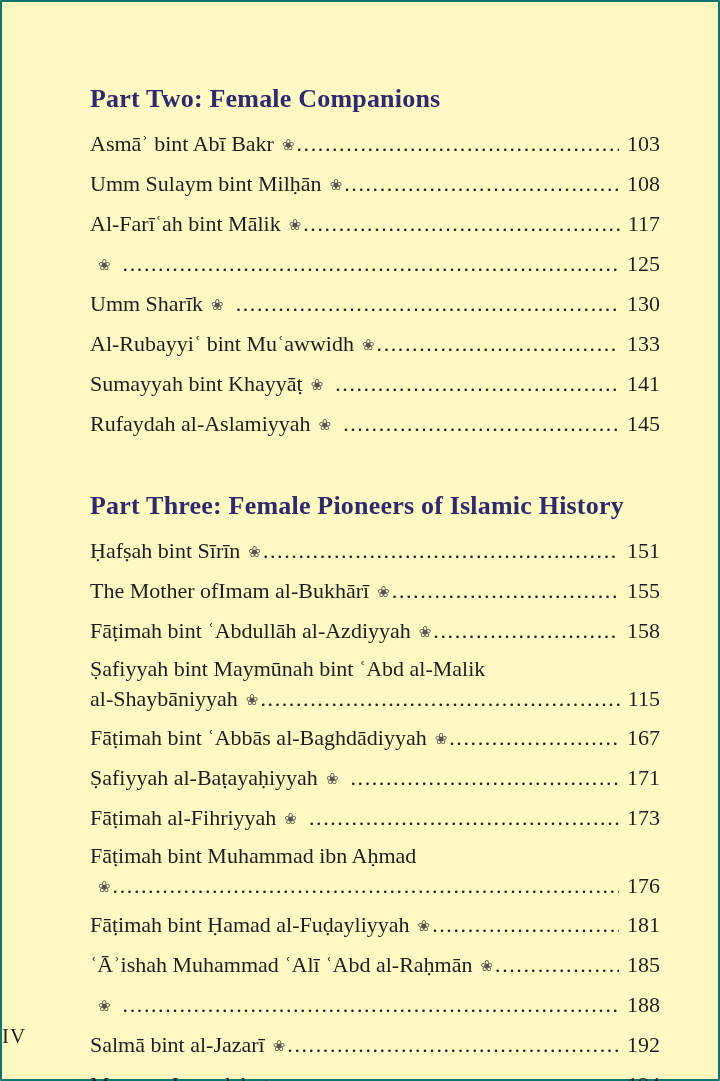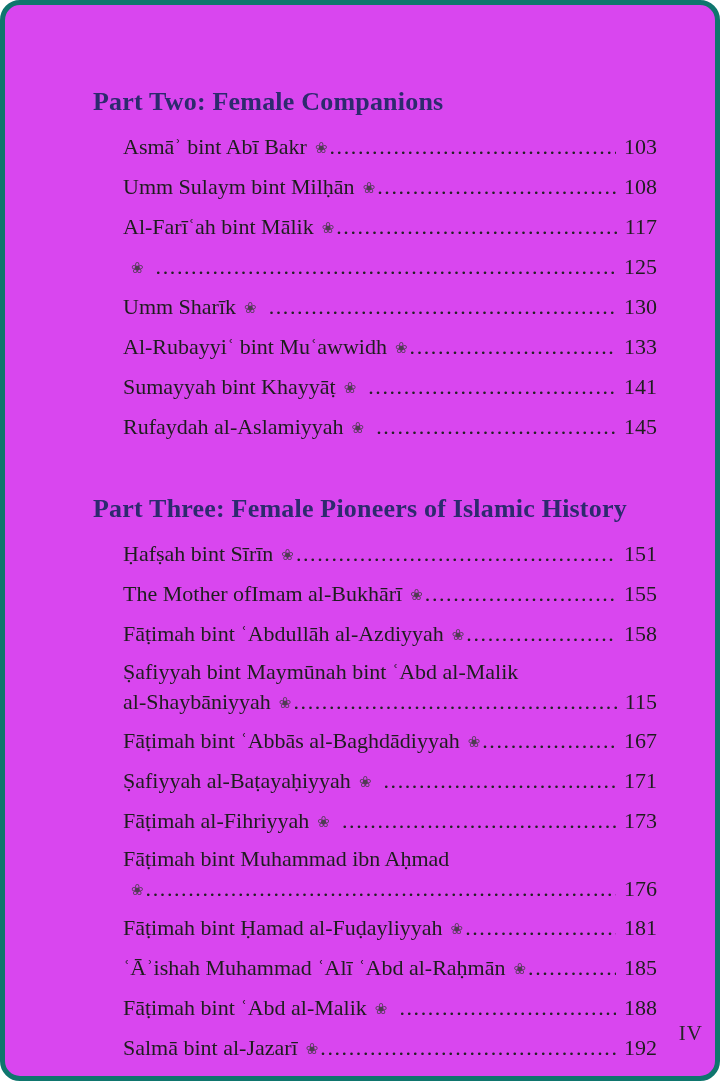--- a/index.html
+++ b/index.html
@@ -3,33 +3,33 @@
 <meta charset="utf-8">
 <style>
   html,body{margin:0;padding:0;}
   body{
     width:720px;height:1081px;background:#ffffff;
     font-family:"Liberation Serif","DejaVu Serif",serif;
     position:relative;overflow:hidden;
   }
   .page{
     position:absolute;inset:0;box-sizing:border-box;
-    border:5px solid #0f766e;border-radius:20px;background:#d946ef;
+    border:2px solid #0f766e;border-radius:1px;background:#fef9c3;
   }
   .content{
     padding:78px 58px 0 88px;
   }
   .section-heading{
     font-family:"Liberation Serif","DejaVu Serif",serif;
     font-size:26px;line-height:37px;font-weight:bold;
     color:#2d2a6e;margin:0 0 8px 0;letter-spacing:0.2px;
   }
   .section-heading.later{margin-top:42px;}
   .entries{
-    margin-left:30px;color:#1e1e1e;font-size:22px;
+    color:#1e1e1e;font-size:22px;
   }
   .toc-row{
     display:flex;align-items:baseline;line-height:37px;white-space:nowrap;
   }
   .toc-row.multi{display:block;line-height:30px;padding:2px 0 3px 0;}
   .toc-row.multi .line2{display:flex;align-items:baseline;white-space:nowrap;}
   .name{flex:none;}
   .orn{
     flex:none;font-family:"DejaVu Sans",sans-serif;
     font-size:15px;color:#3a3a3a;opacity:.85;
@@ -40,21 +40,21 @@
     margin-left:2px;margin-right:8px;min-width:10px;
   }
   .gap .leader{margin-left:12px;}
   .leader::after{
     content:"........................................................................................................................";
     letter-spacing:1.6px;color:#222;
   }
   .pagenum{flex:none;text-align:right;}
   .footer{
     position:absolute;left:0;right:12px;bottom:30px;
-    text-align:right;font-size:21px;color:#262626;letter-spacing:1px;
+    text-align:left;font-size:21px;color:#262626;letter-spacing:1px;
   }
 </style>
 </head>
 <body>
 
 <div class="page">
   <main class="content">
       <h2 class="section-heading">Part Two: Female Companions</h2>
       <div class="entries">
         <div class="toc-row">
@@ -166,21 +166,20 @@
           <span class="leader"></span>
           <span class="pagenum">181</span>
         </div>
         <div class="toc-row">
           <span class="name">ʿĀʾishah Muhammad ʿAlī ʿAbd al-Raḥmān</span>
           <span class="orn">❀</span>
           <span class="leader"></span>
           <span class="pagenum">185</span>
         </div>
         <div class="toc-row gap">
-          <span class="name">Fāṭimah bint ʿAbd al-Malik</span>
           <span class="orn">❀</span>
           <span class="leader"></span>
           <span class="pagenum">188</span>
         </div>
         <div class="toc-row">
           <span class="name">Salmā bint al-Jazarī</span>
           <span class="orn">❀</span>
           <span class="leader"></span>
           <span class="pagenum">192</span>
         </div>

